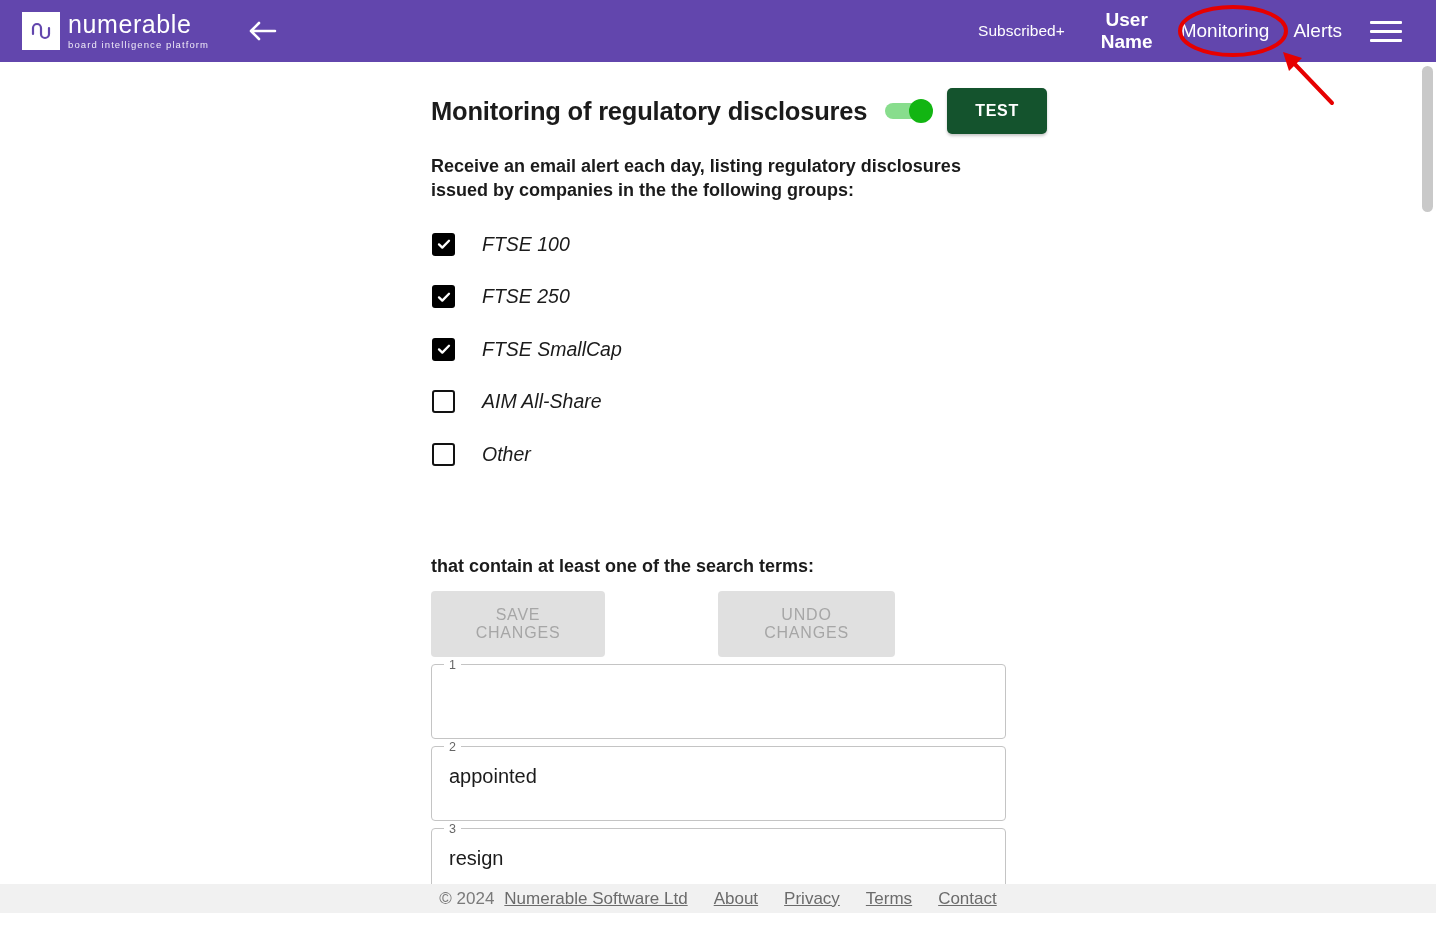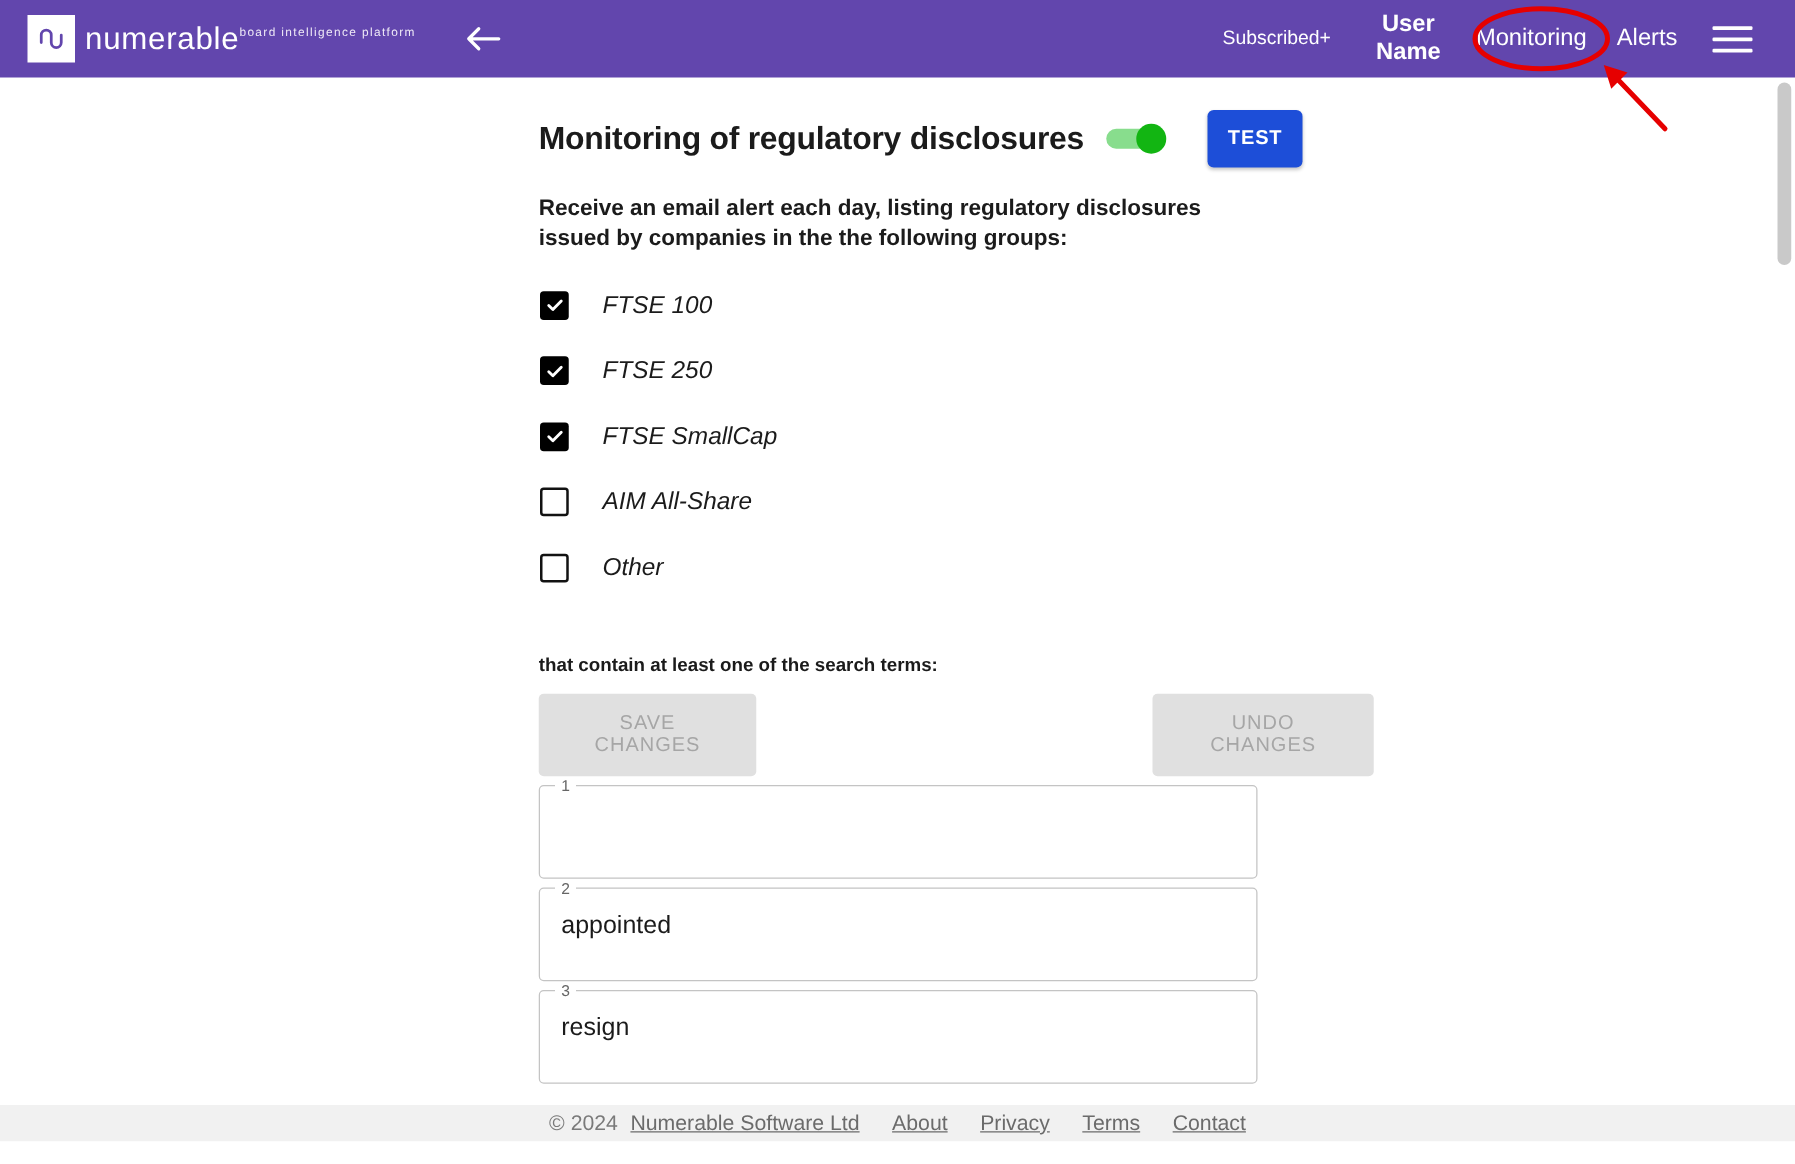--- a/index.html
+++ b/index.html
@@ -26,21 +26,21 @@
   }
   .brand-mark {
     width: 38px; height: 38px;
     background: #ffffff;
     display: flex; align-items: center; justify-content: center;
     flex: 0 0 auto;
   }
   .brand-mark svg { display: block; }
   .brand-words {
     margin-left: 8px;
-    display: flex; flex-direction: row; justify-content: center;
+    display: flex; flex-direction: column; justify-content: center;
   }
   .brand-name {
     color: #ffffff;
     font-size: 25px;
     line-height: 25px;
     letter-spacing: 0.6px;
     font-weight: 400;
   }
   .brand-tag {
     color: #efeaf7;
@@ -139,30 +139,30 @@
     background: #88dd8d;
     border-radius: 8px;
   }
   .toggle-thumb {
     position: absolute; left: 26px; top: 0;
     width: 24px; height: 24px;
     border-radius: 50%;
     background: #12b512;
   }
   .test-btn {
-    margin-left: 31px;
-    background: #1d4ed8;
+    margin-left: 12px;
+    background: #14532d;
     color: #ffffff;
     border: none;
     border-radius: 5px;
     font-size: 16px;
     font-weight: 700;
     letter-spacing: 0.7px;
     font-family: inherit;
-    padding: 14px 16px;
+    padding: 14px 28px;
     cursor: pointer;
     box-shadow: 0 2px 3px rgba(0,0,0,.22);
   }
 
   .lede {
     margin-top: 20px;
     font-size: 18px;
     font-weight: 700;
     color: #1b1b1b;
     line-height: 24px;
@@ -185,31 +185,31 @@
   .cbox.on { background: #000000; }
   .cbox.off { background: #ffffff; border: 2.6px solid #121212; }
   .cbox svg { display: block; }
   .check-label {
     margin-left: 27px;
     font-size: 19.5px;
     color: #1b1b1b;
   }
 
   .subhead {
-    margin-top: 43px;
-    font-size: 15px;
+    margin-top: 75px;
+    font-size: 18px;
     font-weight: 700;
     color: #1b1b1b;
   }
 
   .btn-row {
     margin-top: 14px;
     display: flex;
     justify-content: space-between;
-    width: 668px;
+    width: 464px;
     gap: 16px;
   }
   .flat-btn {
     background: #e0e0e0;
     color: #a6a6a6;
     border: none;
     border-radius: 4px;
     font-family: inherit;
     font-size: 16px;
     font-weight: 500;

